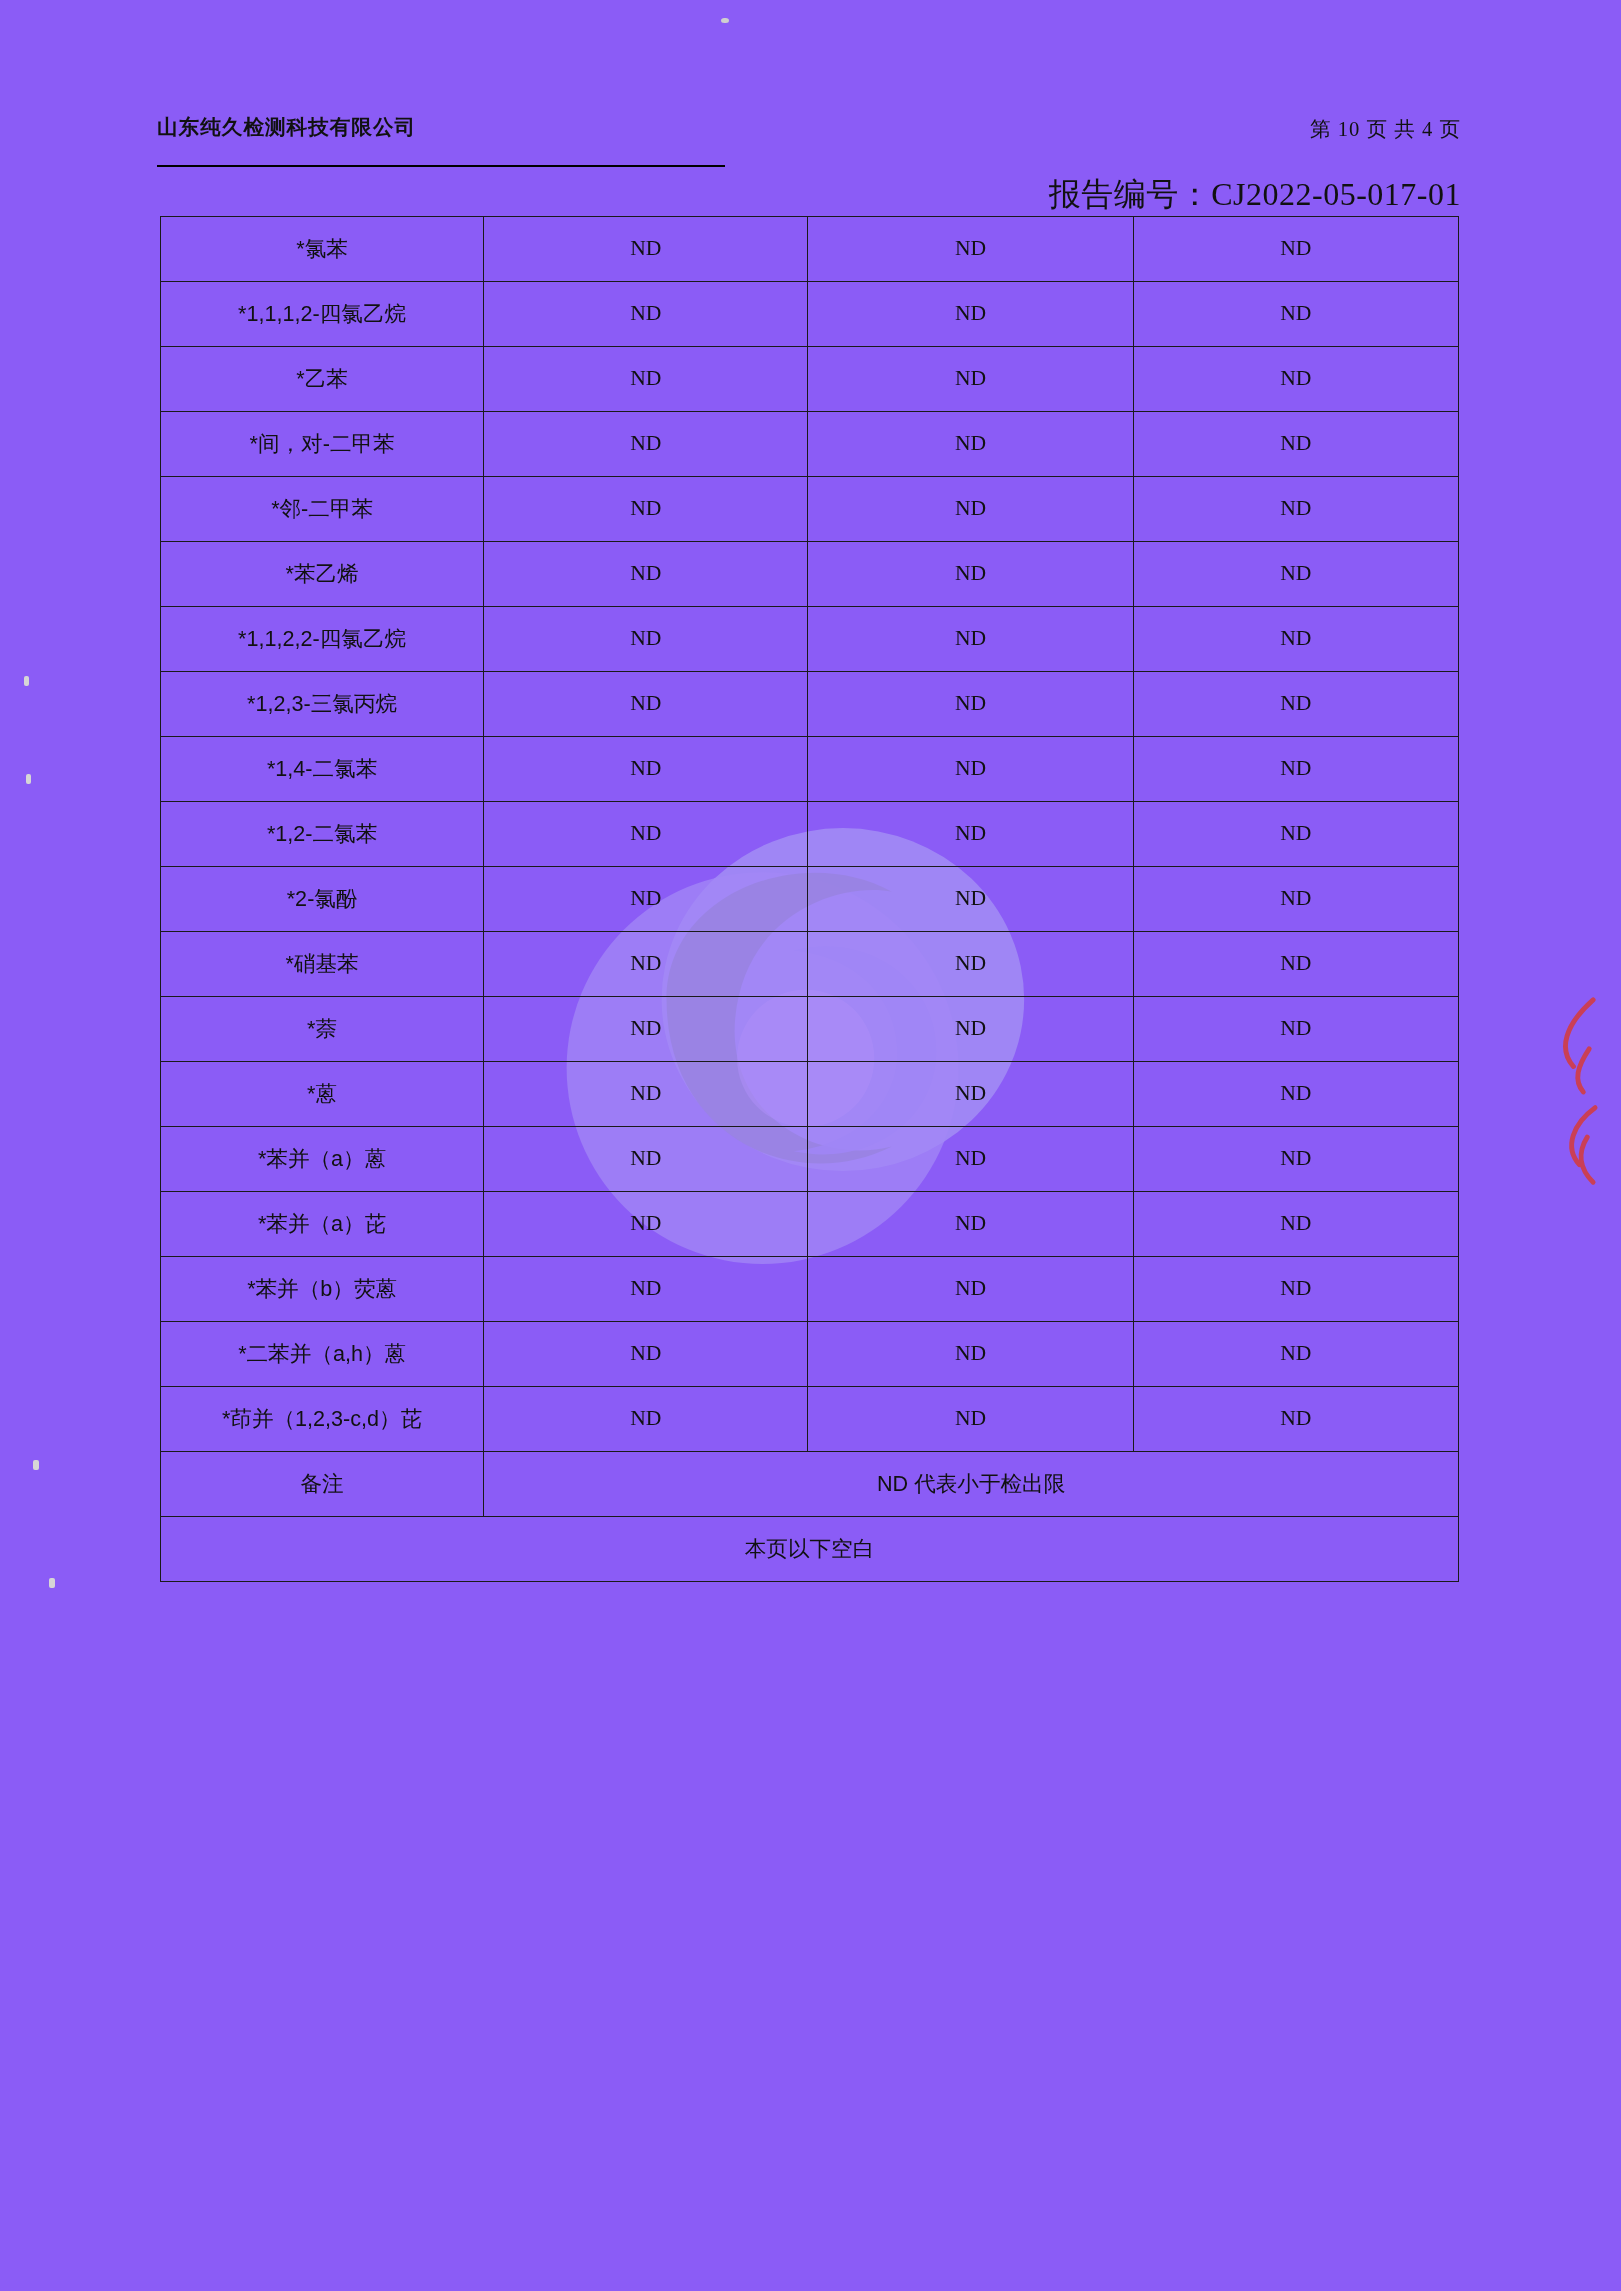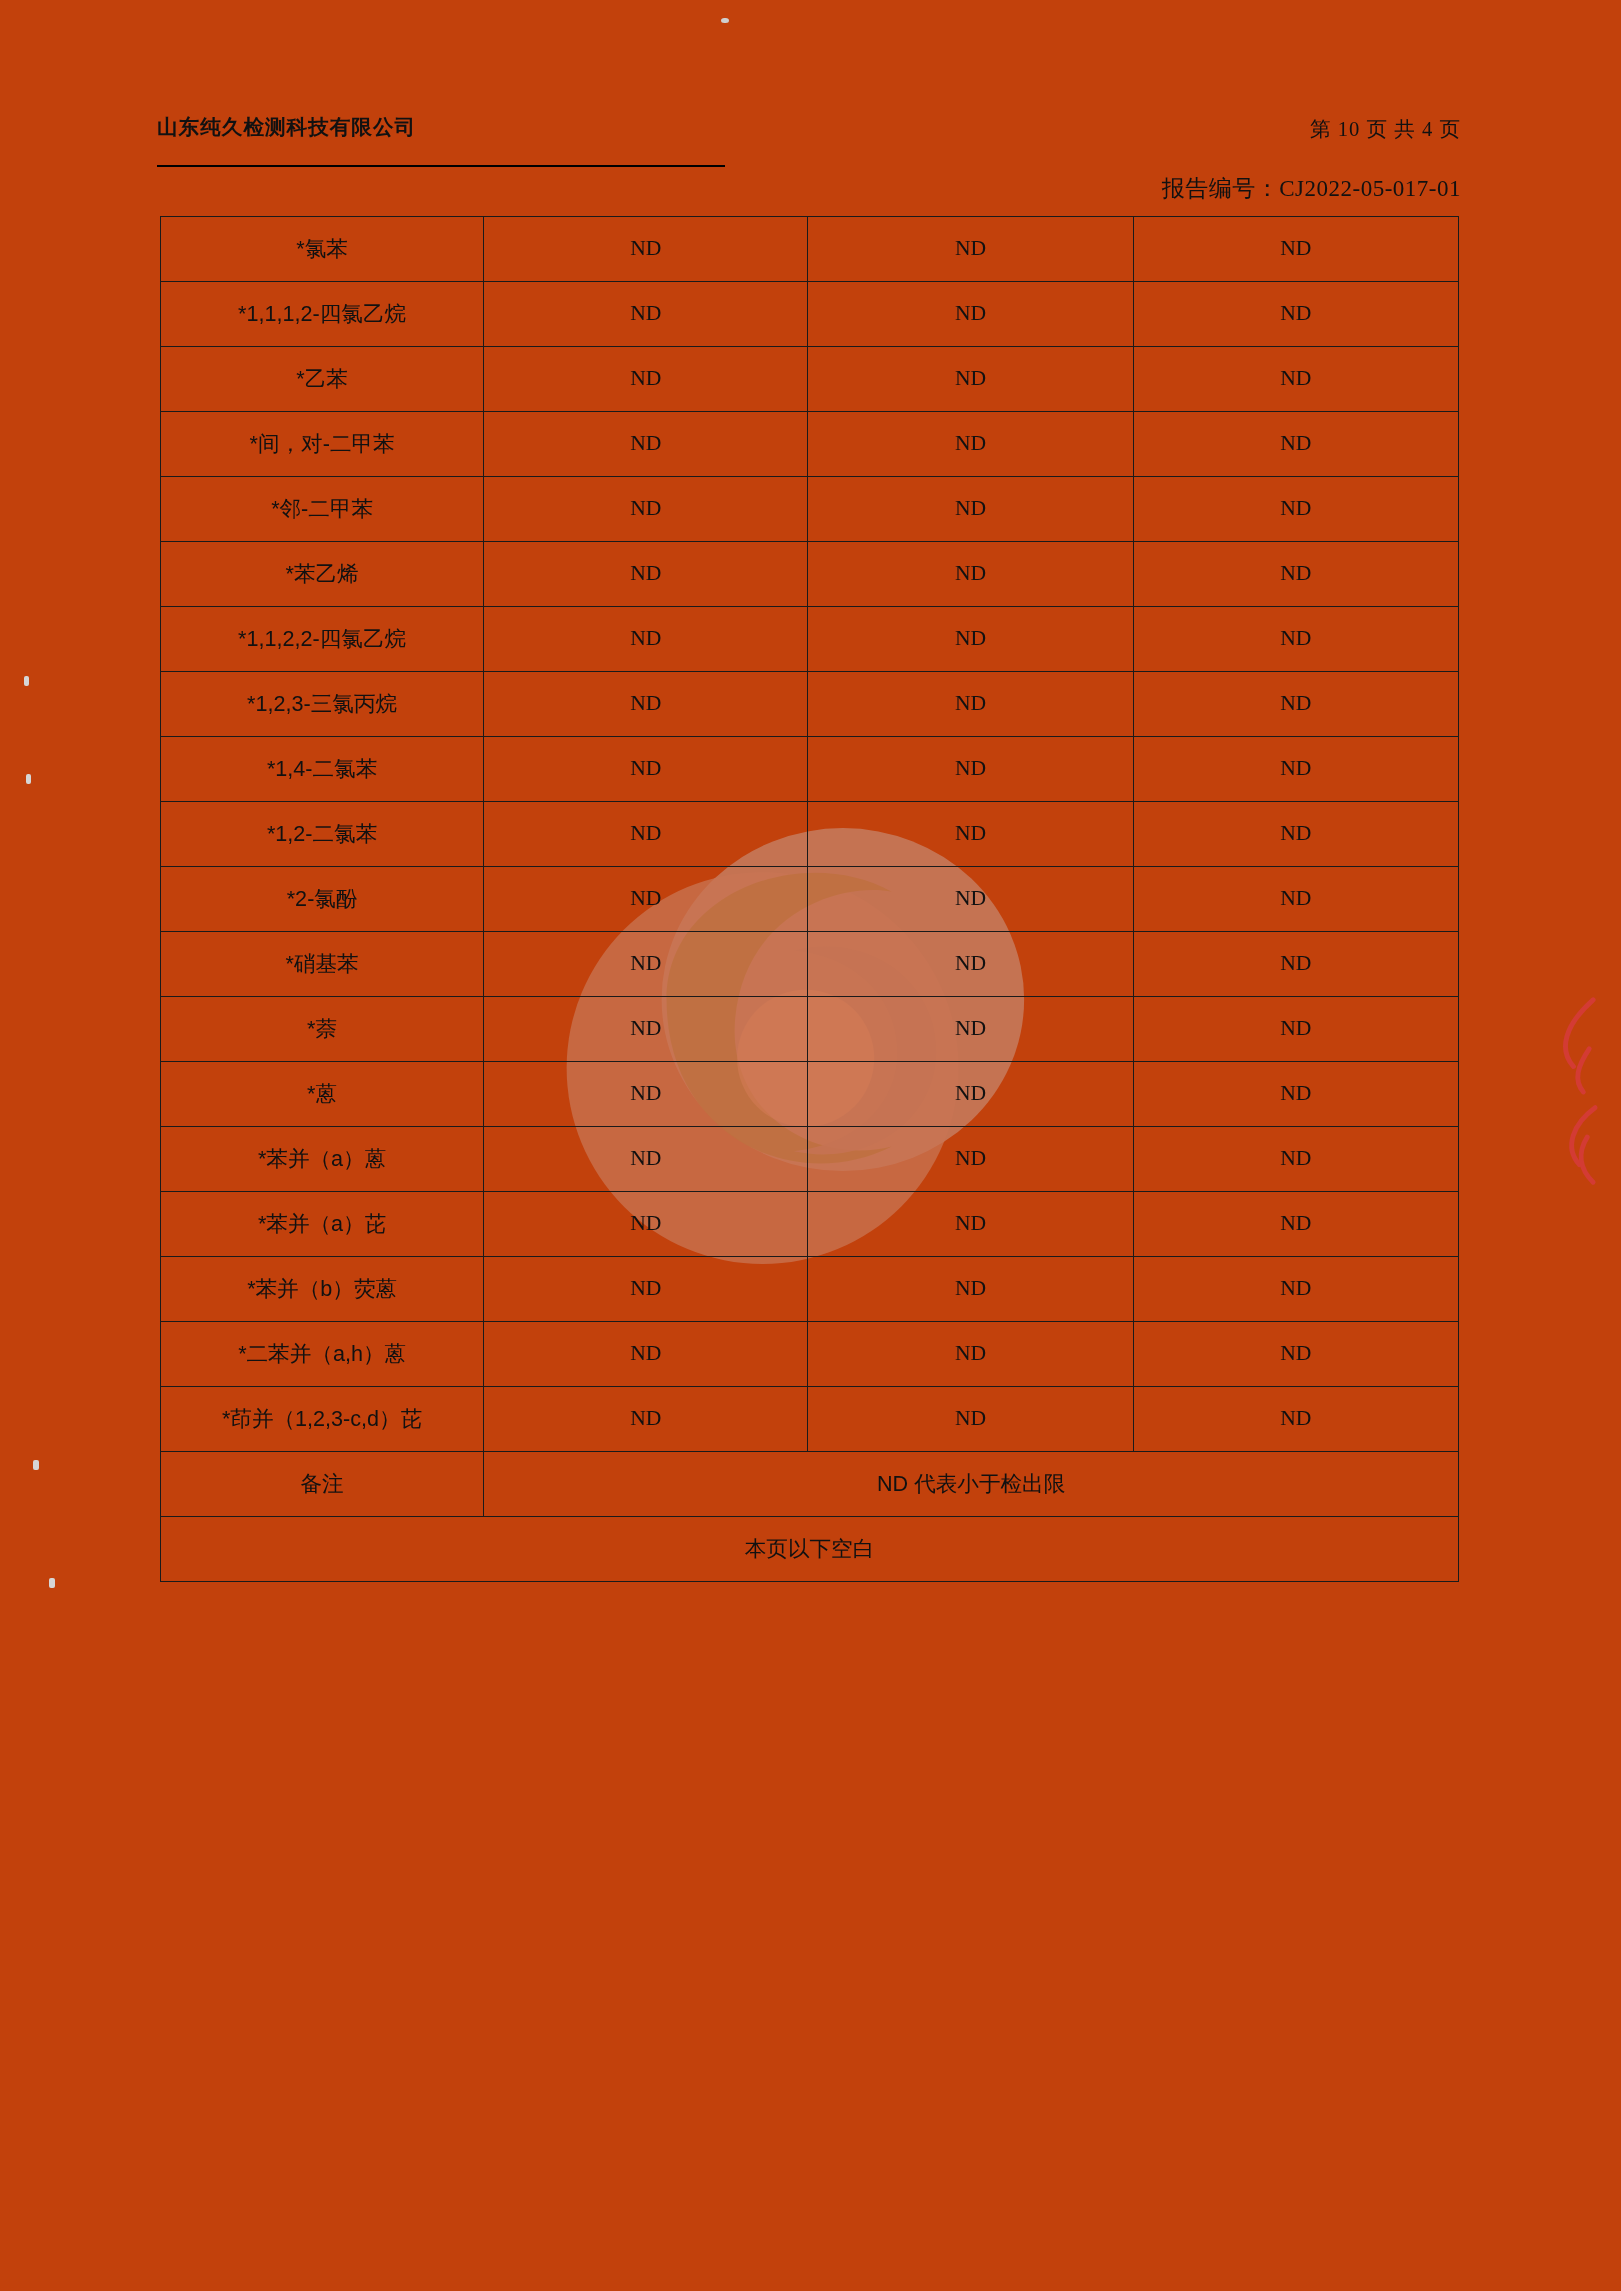--- a/index.html
+++ b/index.html
@@ -13,21 +13,21 @@
     position: relative;
     font-family: "Liberation Serif", "DejaVu Serif", serif;
     color: #111;
     overflow: hidden;
   }
 
   
   .page {
     position: absolute;
     inset: 0;
-    background: #c2410c;
+    background: #8b5cf6;
   }
 
   
   .watermark {
     position: absolute;
     left: 549px;
     top: 774px;
     width: 529px;
     height: 549px;
     pointer-events: none;
@@ -72,21 +72,21 @@
     top: 165px;
     width: 568px;
     height: 2px;
     background: #000;
   }
 
   .reportno {
     position: absolute;
     right: 160px;
     top: 173px;
-    font-size: 23px;
+    font-size: 32px;
     letter-spacing: 0.5px;
     white-space: nowrap;
   }
 
   
   table.main {
     position: absolute;
     left: 160px;
     top: 216px;
     width: 1299px;

